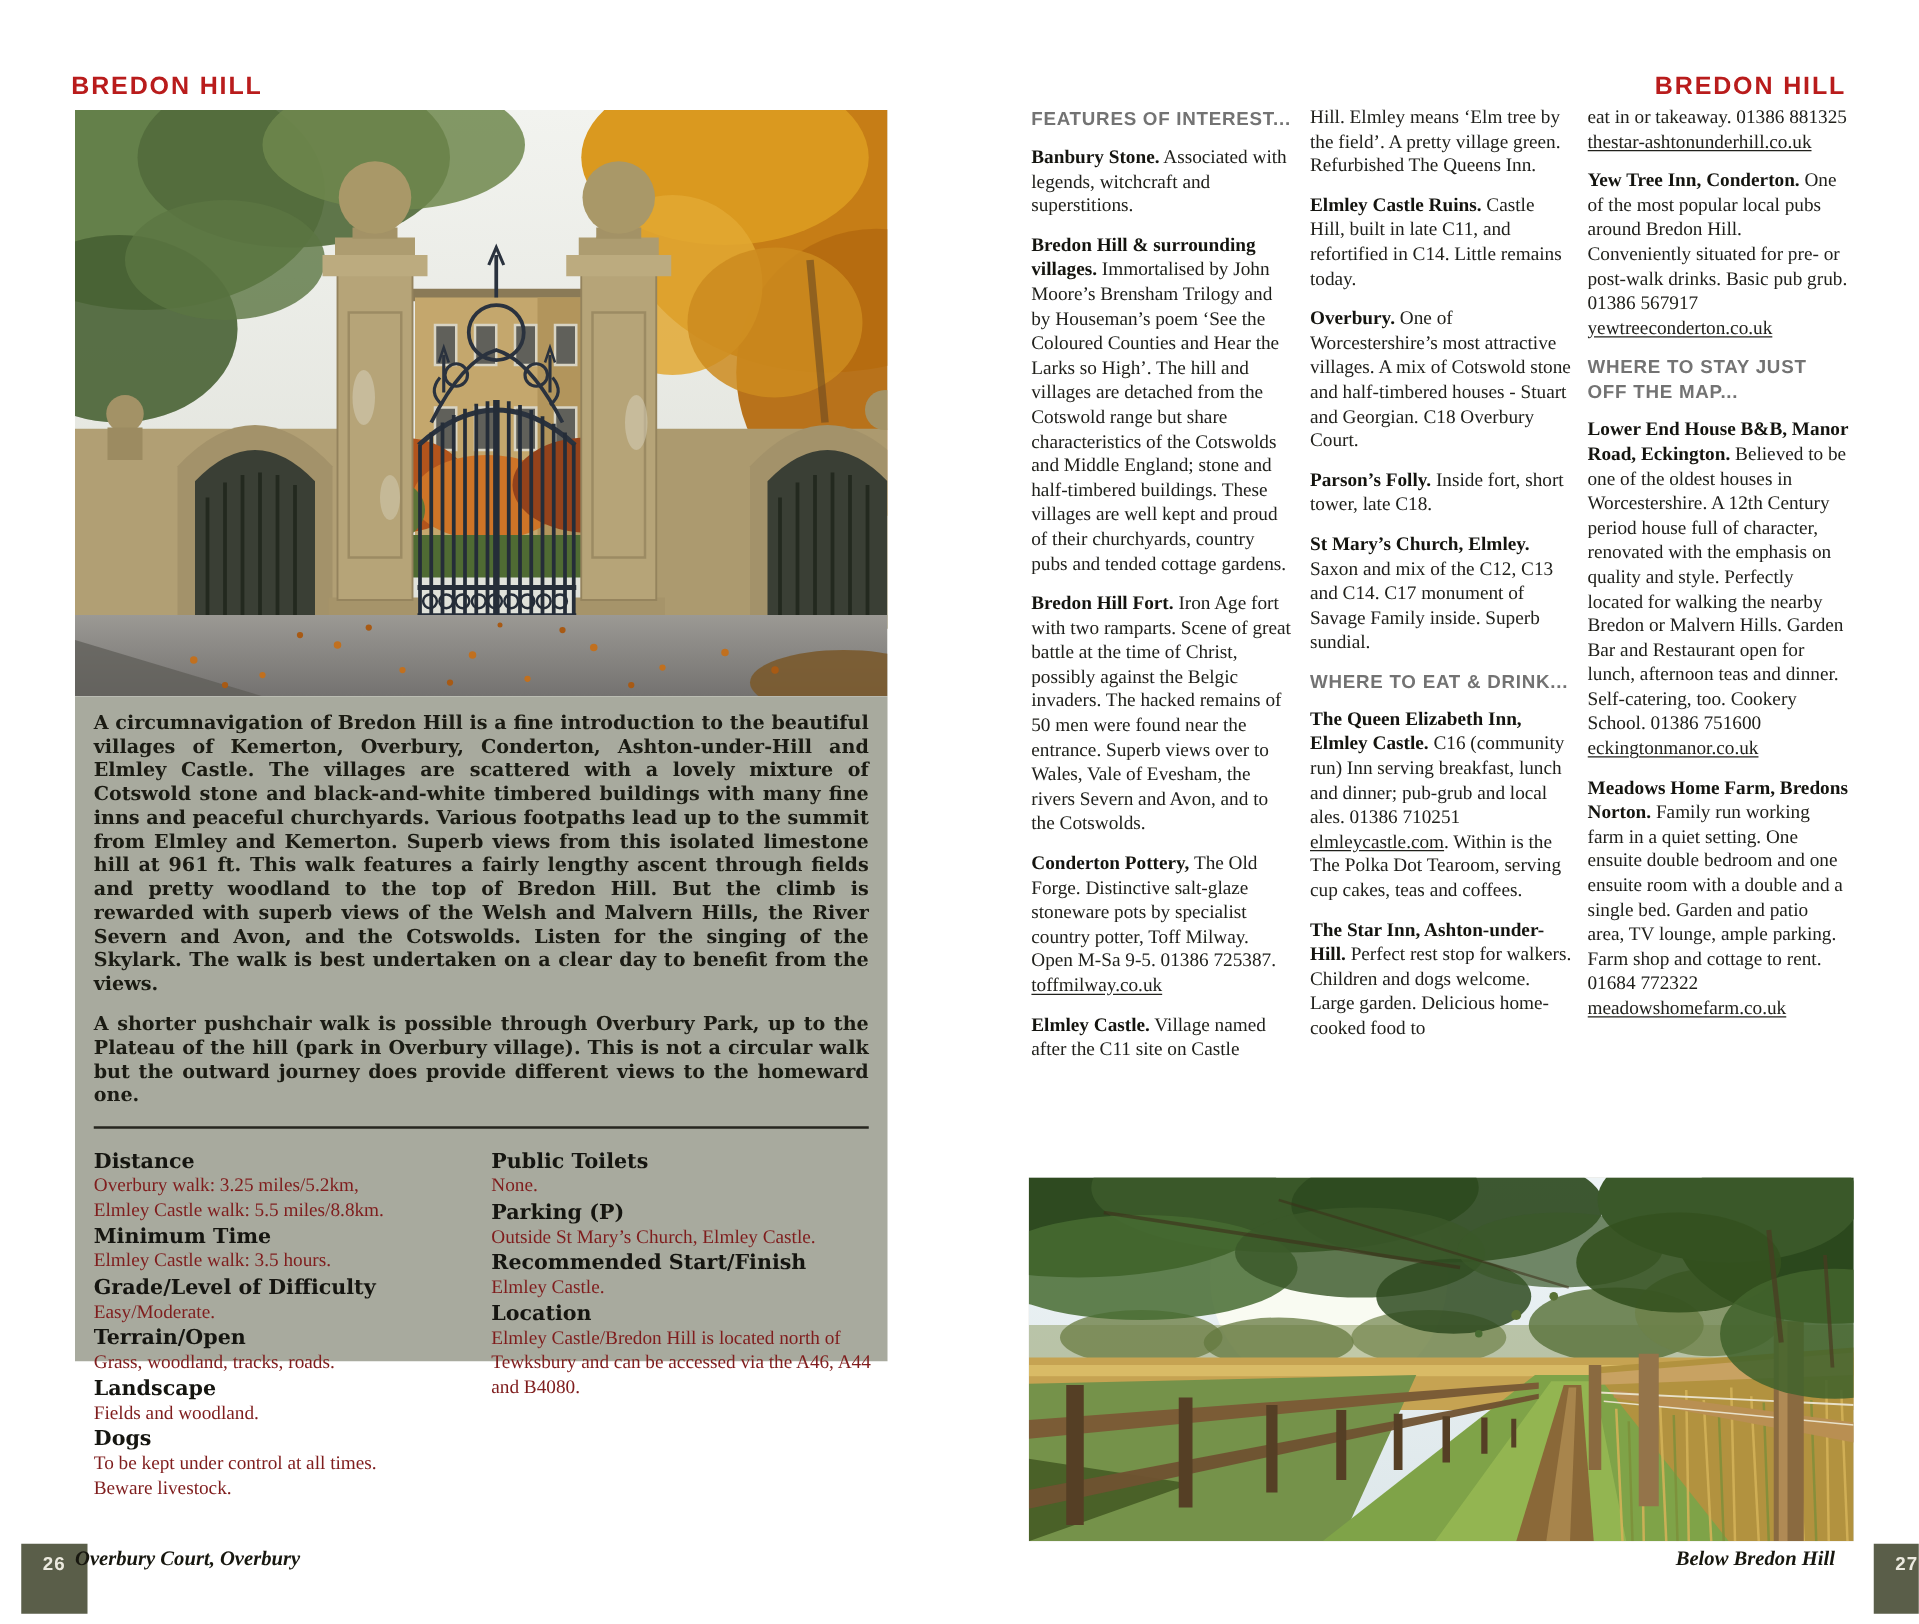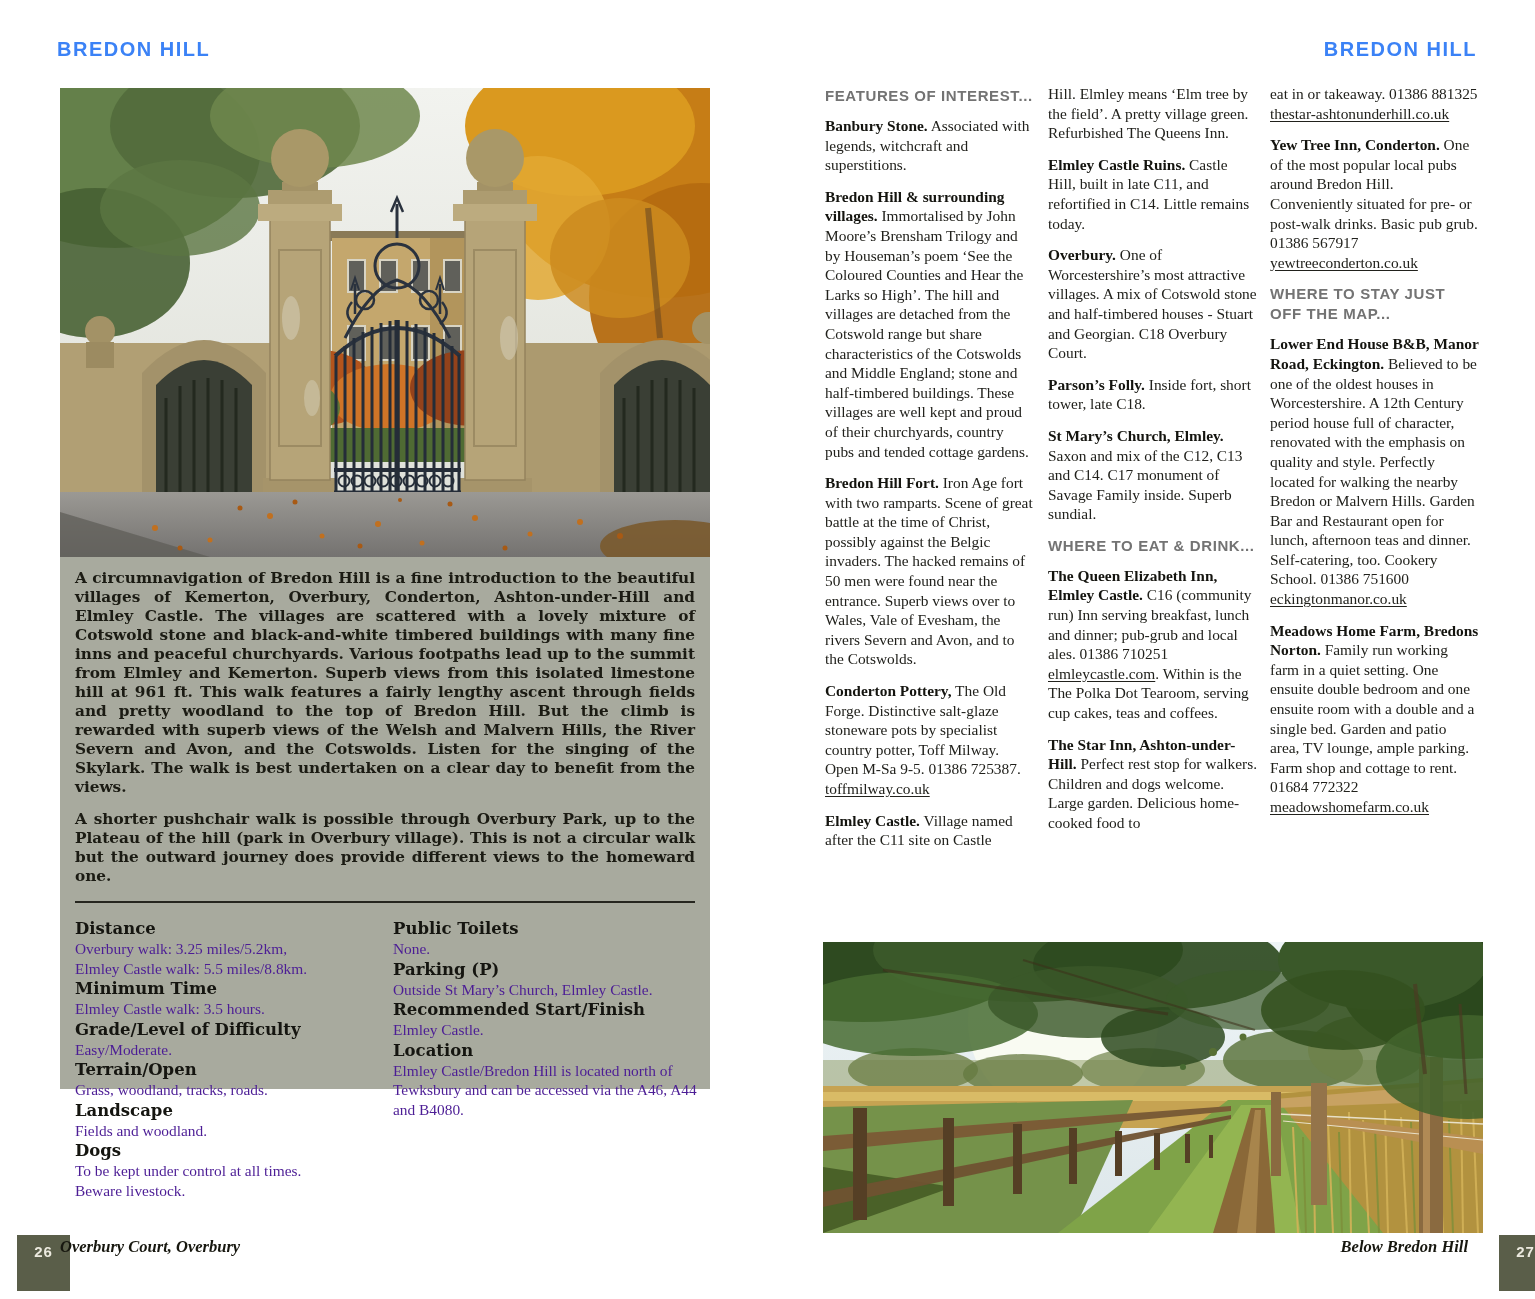--- a/index.html
+++ b/index.html
@@ -1,22 +1,22 @@
 <!DOCTYPE html>
 <html><head>
 <meta charset="utf-8">
 <style>
   html,body{margin:0;padding:0;}
   body{
     width:1535px;height:1299px;position:relative;background:#ffffff;
     font-family:"Liberation Serif",serif;color:#1c1c18;overflow:hidden;
   }
   .hdr{
-    position:absolute;top:38px;font-family:"Liberation Sans",sans-serif;
-    font-weight:bold;font-size:20px;letter-spacing:1.5px;color:#3b82f6;white-space:nowrap;text-align:center;
+    position:absolute;top:58px;font-family:"Liberation Sans",sans-serif;
+    font-weight:bold;font-size:20px;letter-spacing:1.5px;color:#b91c1c;white-space:nowrap;text-align:center;
   }
   .hdr-left{left:57px;}
   .hdr-right{right:58px;}
   .photo{position:absolute;overflow:hidden;background:#dcdcd6;}
   .photo svg{display:block;}
   .photo-main{left:60px;top:88px;width:650px;height:469px;}
   .photo-path{left:823px;top:942px;width:660px;height:291px;}
   .graybox{
     position:absolute;left:60px;top:557px;width:650px;height:532px;
     background:#a8aa9e;box-sizing:border-box;padding:12px 15px 0 15px;
@@ -27,21 +27,21 @@
   }
   .intro2{margin-top:13px;}
   .divider{border-top:2px solid #26261f;margin-top:15px;}
   .details{position:absolute;top:361px;}
   .details-left{left:15px;width:314px;}
   .details-right{left:333px;width:304px;}
   .detail-label{
     font-family:"DejaVu Serif",serif;font-weight:bold;font-size:16.5px;
     line-height:21px;color:#151510;
   }
-  .detail-line{font-size:15.4px;line-height:19.5px;color:#4c1d95;}
+  .detail-line{font-size:15.4px;line-height:19.5px;color:#7f1d1d;}
   .col{
     position:absolute;top:84px;width:209px;height:852px;overflow:hidden;
     font-size:15.4px;line-height:19.6px;color:#21211c;
   }
   .col-0{left:825px;}
   .col-1{left:1048px;}
   .col-2{left:1270px;}
   .section-heading{
     font-family:"Liberation Sans",sans-serif;font-weight:bold;font-size:15px;
     line-height:20px;letter-spacing:0.6px;color:#737373;margin:10px 0 10px 0;

